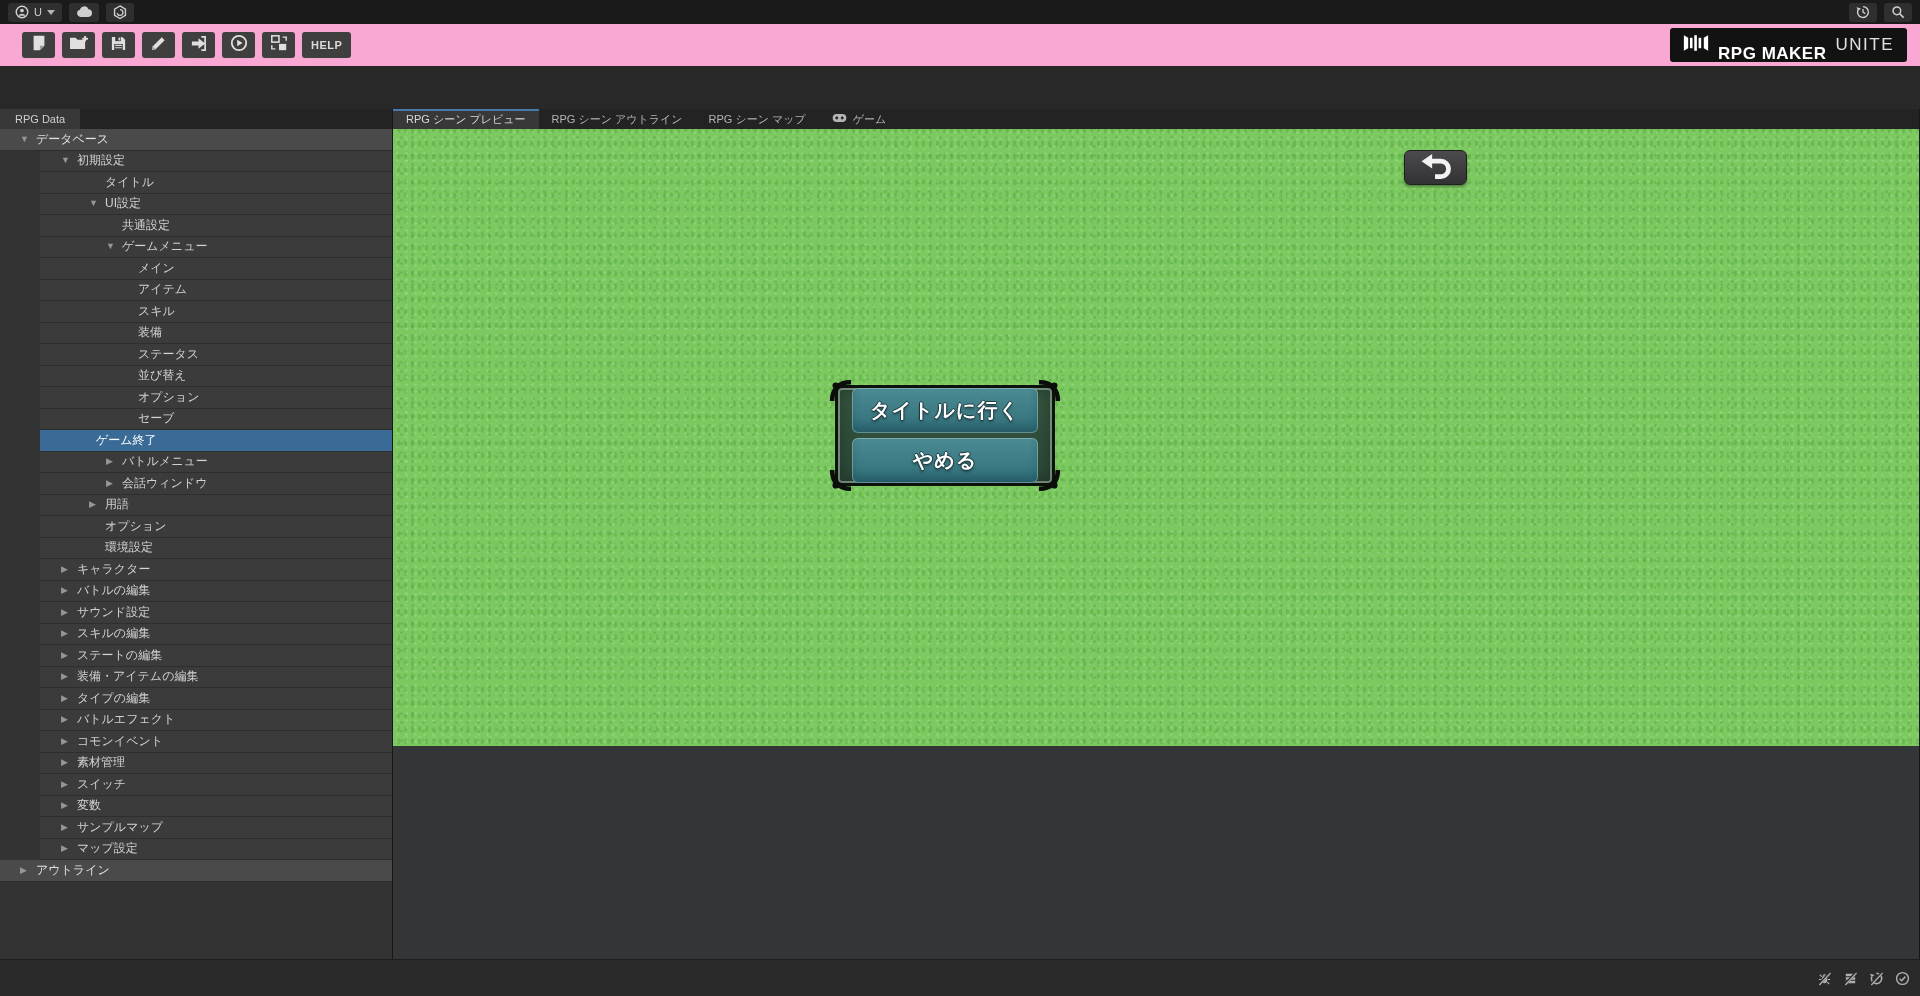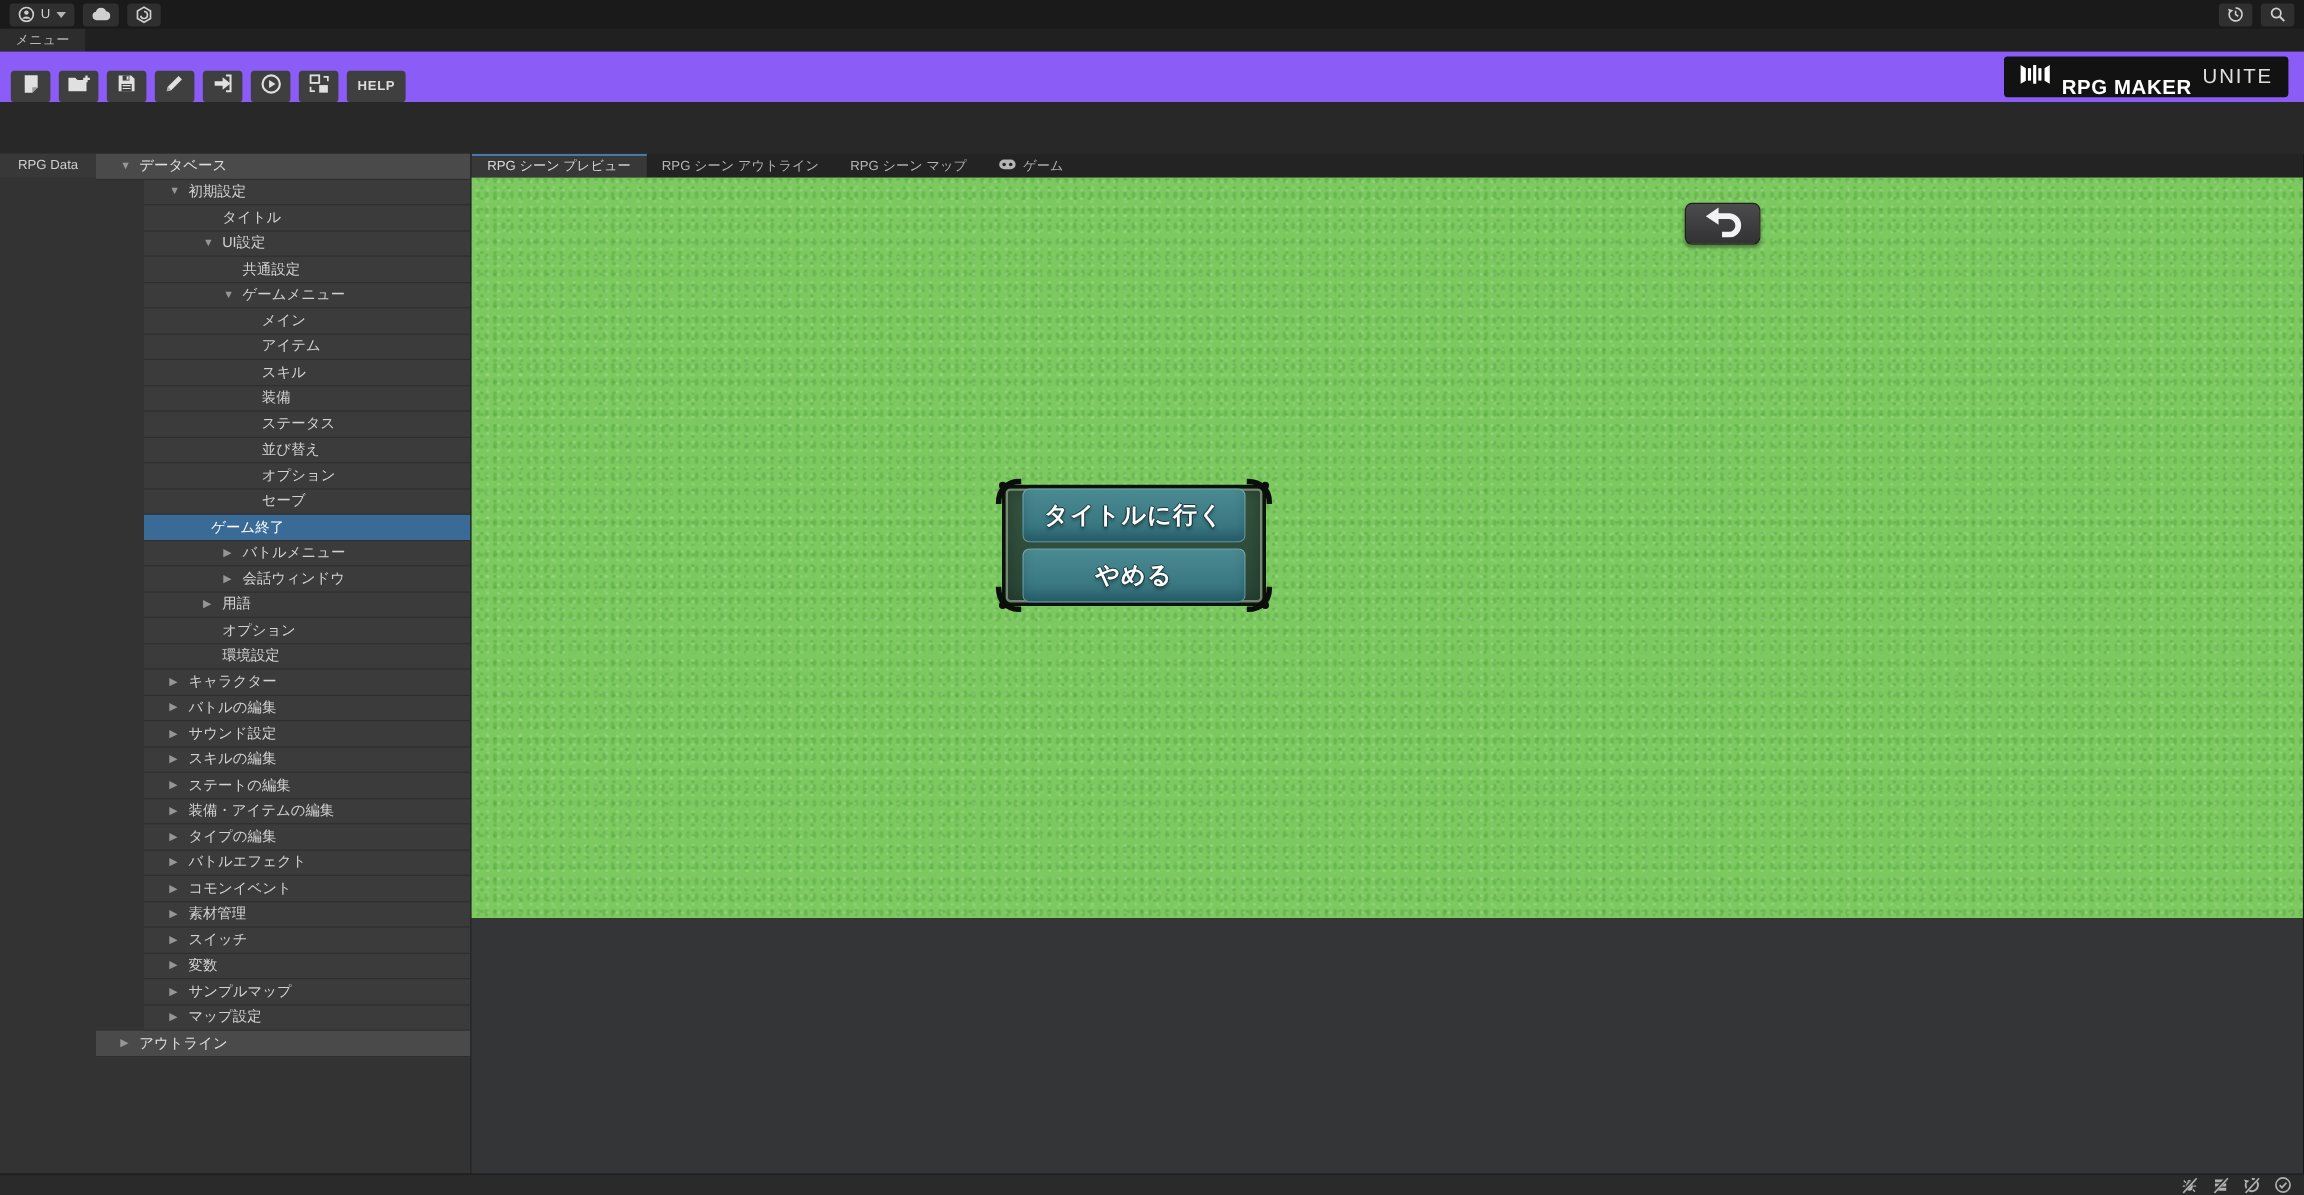--- a/index.html
+++ b/index.html
@@ -13,35 +13,35 @@
   .tbtn { height:19px; min-width:26px; background:#2f2f2f; border-radius:3px; display:flex; align-items:center;
     justify-content:center; gap:5px; padding:0 7px; color:#cfcfcf; font-size:11px; cursor:default; }
   .tbtn svg { display:block; }
   .topbar-spacer { flex:1; }
 
   
   .menurow { height:19px; background:#202020; display:flex; align-items:stretch; flex:0 0 auto; }
   .menu-tab { background:#2d2d2d; color:#b9b9b9; font-size:11px; display:flex; align-items:center; padding:0 13px; }
 
   
-  .toolbar { height:42px; background:#8b5cf6; display:flex; align-items:flex-end; padding:0 9px; gap:7px; position:relative; flex:0 0 auto; }
+  .toolbar { height:42px; background:#f9a8d4; display:flex; align-items:center; padding:0 22px; gap:7px; position:relative; flex:0 0 auto; }
   .tool-btn { width:33px; height:26px; background:#3f3f3f; border-radius:3px; display:flex; align-items:center; justify-content:center; }
   .tool-btn.text { width:auto; padding:0 9px; color:#dcdcdc; font-size:11px; font-weight:bold; letter-spacing:.5px; }
   .logo { position:absolute; right:13px; top:4px; height:34px; background:#121212; border-radius:3px;
     display:flex; align-items:center; padding:0 13px; gap:9px; }
   .logo-brand { color:#ffffff; font-weight:bold; font-size:17px; letter-spacing:.5px;margin-top:17px; }
   .logo-suffix { color:#e0e0e0; font-weight:normal; font-size:17px; letter-spacing:1.5px; }
   .headspacer { height:43px; background:#282828; flex:0 0 auto; }
 
   
   .main { height:850px; display:flex; flex:0 0 auto; }
   .panel-tabbar { height:20px; background:#232323; display:flex; align-items:stretch; flex:0 0 auto; }
   .panel-tab { background:#383838; color:#cfcfcf; font-size:11px; display:flex; align-items:center; padding:0 15px; gap:5px; }
 
-  .left-panel { width:393px; border-right:1px solid #171717; display:flex; flex-direction:row; background:#333333; }
+  .left-panel { width:393px; border-right:1px solid #171717; display:flex; flex-direction:column; background:#333333; }
   .tree { flex:1; overflow:hidden; background:#333333; }
   .trow { height:21.5px; background:#3b3b3b; border-bottom:1px solid #2e2e2e; display:flex; align-items:center;
     color:#d2d2d2; font-size:12px; margin-left:40px; }
   .trow.root { margin-left:0; background:#4a4a4a; color:#e0e0e0; }
   .trow.sel { background:#3a6b97; color:#ffffff; }
   .arrow { width:16px; flex:0 0 16px; font-size:9px; color:#969696; line-height:1; }
   .tlabel { white-space:nowrap; }
 
   .center-panel { flex:1; display:flex; flex-direction:column; background:#333537; border-right:1px solid #171717; }
   .ctab { display:flex; align-items:center; gap:6px; padding:0 13px; color:#b5b5b5; font-size:11px; }
@@ -136,23 +136,20 @@
     <div class="tbtn">
       <span>
           <svg width="14" height="14" viewBox="0 0 16 16">
             <circle cx="6.7" cy="6.7" r="4.4" fill="none" stroke="#cfcfcf" stroke-width="1.7"></circle>
             <path d="M10 10l4.4 4.4" stroke="#cfcfcf" stroke-width="1.9"></path>
           </svg>
         </span>
     </div>
   </div>
 
-  <div class="menurow">
-    <div class="menu-tab">メニュー</div>
-  </div>
 
   <div class="toolbar">
     <span id="toolbar-buttons" style="display:flex;gap:7px;align-items:center;">
         <div class="tool-btn">
           <span><svg width="18" height="18" viewBox="0 0 20 20">
               <path d="M4 2h12v11l-5 5H4z" fill="#e0e0e0"></path>
               <path d="M16 13l-5 5v-5z" fill="#9c9c9c"></path>
             </svg></span>
         </div>
         <div class="tool-btn">

